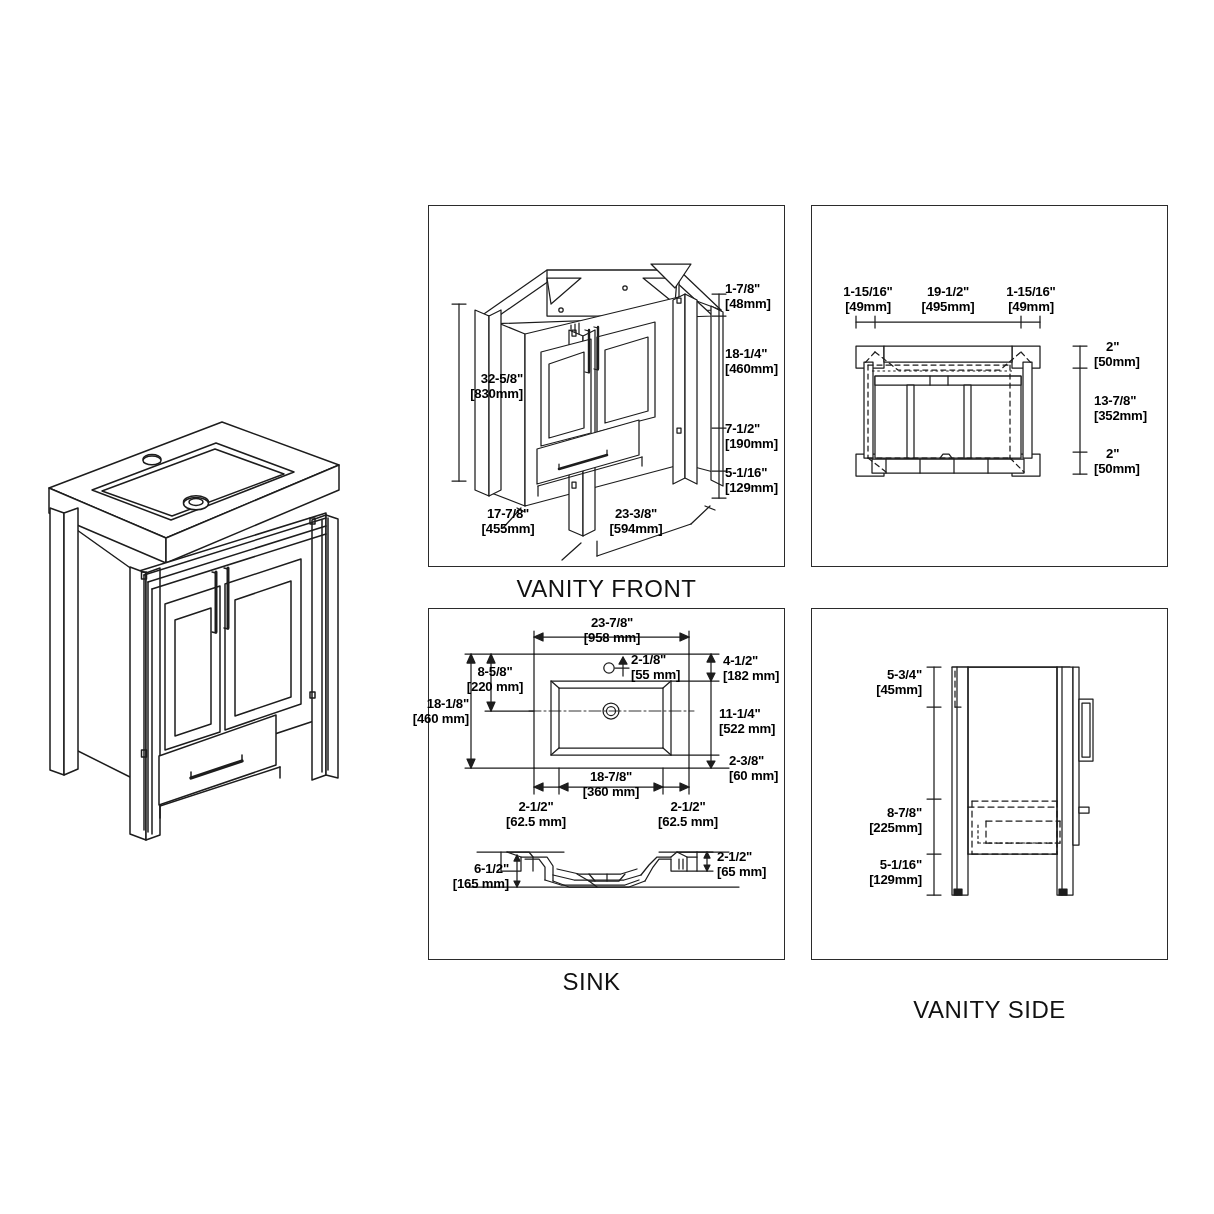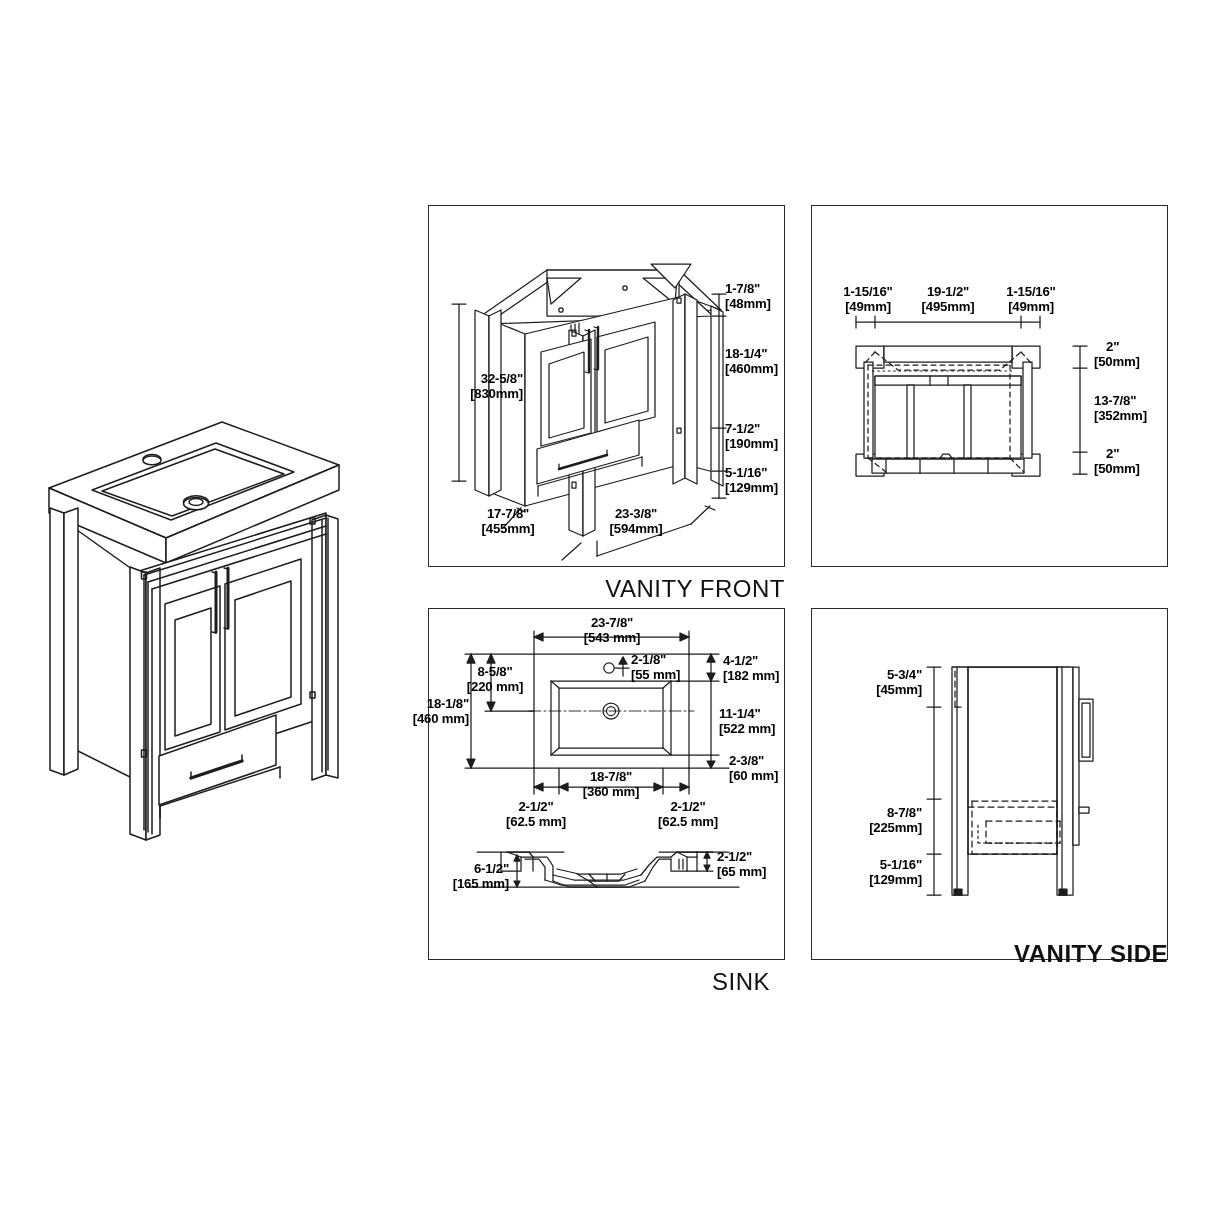--- a/index.html
+++ b/index.html
@@ -14,21 +14,21 @@
 
   
   .panel{
     position:absolute;
     border:1.6px solid #2b2b2b;
     background:#fff;
     box-sizing:border-box;
   }
   .panel-title{
     position:absolute;
-    text-align:right;
+    text-align:center;
     font-size:24px;
     letter-spacing:.5px;
     color:#111;
     white-space:nowrap;
   }
   .dim{
     position:absolute;
     font-size:13.2px;
     font-weight:bold;
     line-height:1.14;
@@ -442,21 +442,21 @@
         <path d="M278,243 L278,262"></path>
         <path d="M278,243 L275,249 L281,249 Z" fill="#1d1d1d"></path>
         <path d="M278,262 L275,256 L281,256 Z" fill="#1d1d1d"></path>
         <path d="M268,243 L284,243"></path>
         <path d="M268,262 L284,262"></path>
       </g>
     </svg>
 
     <div class="dim c" style="left:127px;top:6px;width:112px;">
       <div>23-7/8"</div>
-      <div>[543 mm]</div>
+      <div>[958 mm]</div>
     </div>
 
     <div class="dim r" style="left:-56px;top:87px;width:96px;">
       <div>18-1/8"</div>
       <div>[460 mm]</div>
     </div>
 
     <div class="dim c" style="left:22px;top:55px;width:88px;">
       <div>8-5/8"</div>
       <div>[220 mm]</div>
@@ -574,15 +574,15 @@
     <div class="dim r" style="left:10px;top:196px;width:100px;">
       <div>8-7/8"</div>
       <div>[225mm]</div>
     </div>
 
     <div class="dim r" style="left:10px;top:248px;width:100px;">
       <div>5-1/16"</div>
       <div>[129mm]</div>
     </div>
   </div>
-  <div class="panel-title" style="left:811px;top:940px;width:357px;font-weight:bold;">VANITY SIDE</div>
+  <div class="panel-title" style="left:811px;top:996px;width:357px;">VANITY SIDE</div>
 
 </div>
 
 </body></html>

